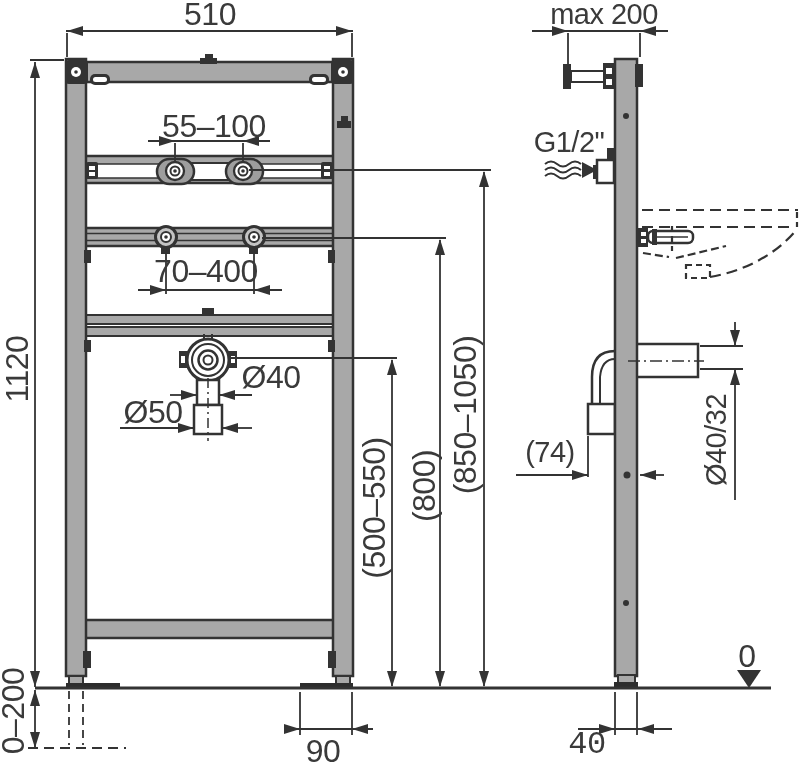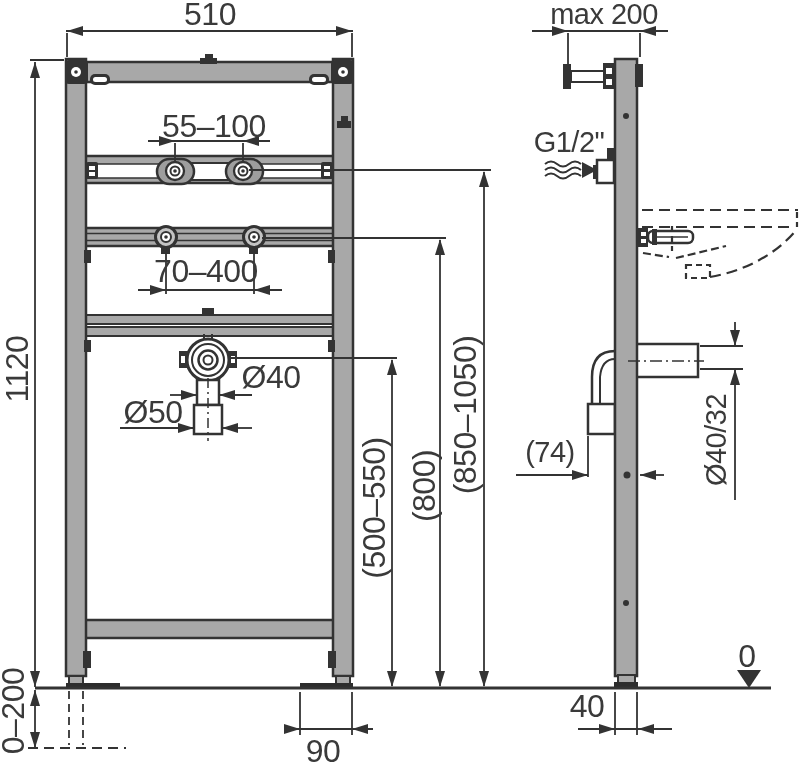--- a/index.html
+++ b/index.html
@@ -292,15 +292,15 @@
 <div class="lbl" style="left:231px;top:361px;width:80px;">Ø40</div>
 <div class="lbl" style="left:113px;top:396px;width:80px;">Ø50</div>
 <div class="lbl rot" style="left:-43px;top:353px;width:120px;">1120</div>
 <div class="lbl rot" style="left:294px;top:492px;width:160px;">(500–550)</div>
 <div class="lbl rot" style="left:374px;top:470px;width:100px;">(800)</div>
 <div class="lbl rot" style="left:375px;top:399px;width:180px;">(850–1050)</div>
 <div class="lbl sm" style="left:522px;top:126px;width:94px;">G1/2"</div>
 <div class="lbl sm" style="left:510px;top:436px;width:80px;">(74)</div>
 <div class="lbl rot sm" style="left:651px;top:424px;width:130px;">Ø40/32</div>
 <div class="lbl" style="left:283px;top:695px;width:80px;margin-top:40px;">90</div>
-<div class="lbl" style="left:547px;top:690px;width:80px;">40</div>
+<div class="lbl" style="left:547px;top:729px;width:80px;font-family:Liberation Mono, monospace;">40</div>
 <div class="lbl rot" style="left:-47px;top:695px;width:120px;">0–200</div>
 <div class="lbl" style="left:727px;top:640px;width:40px;">0</div>
 
 </body></html>

